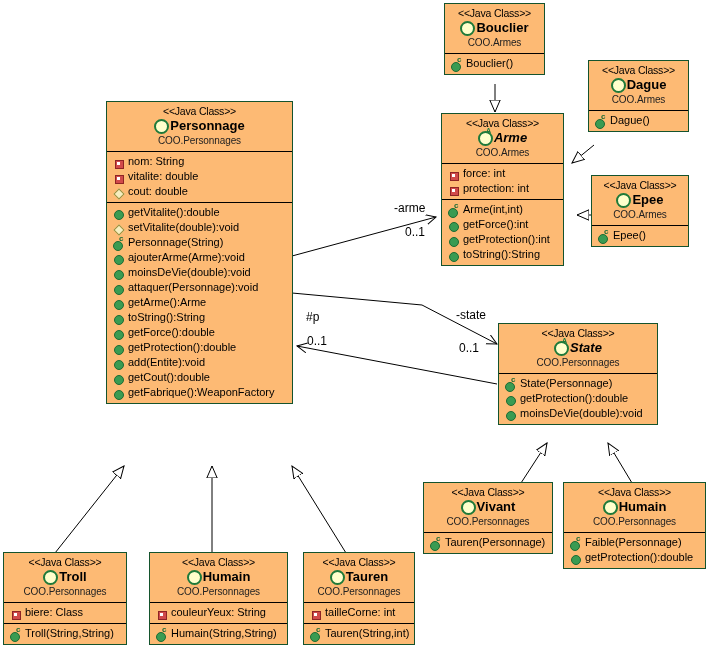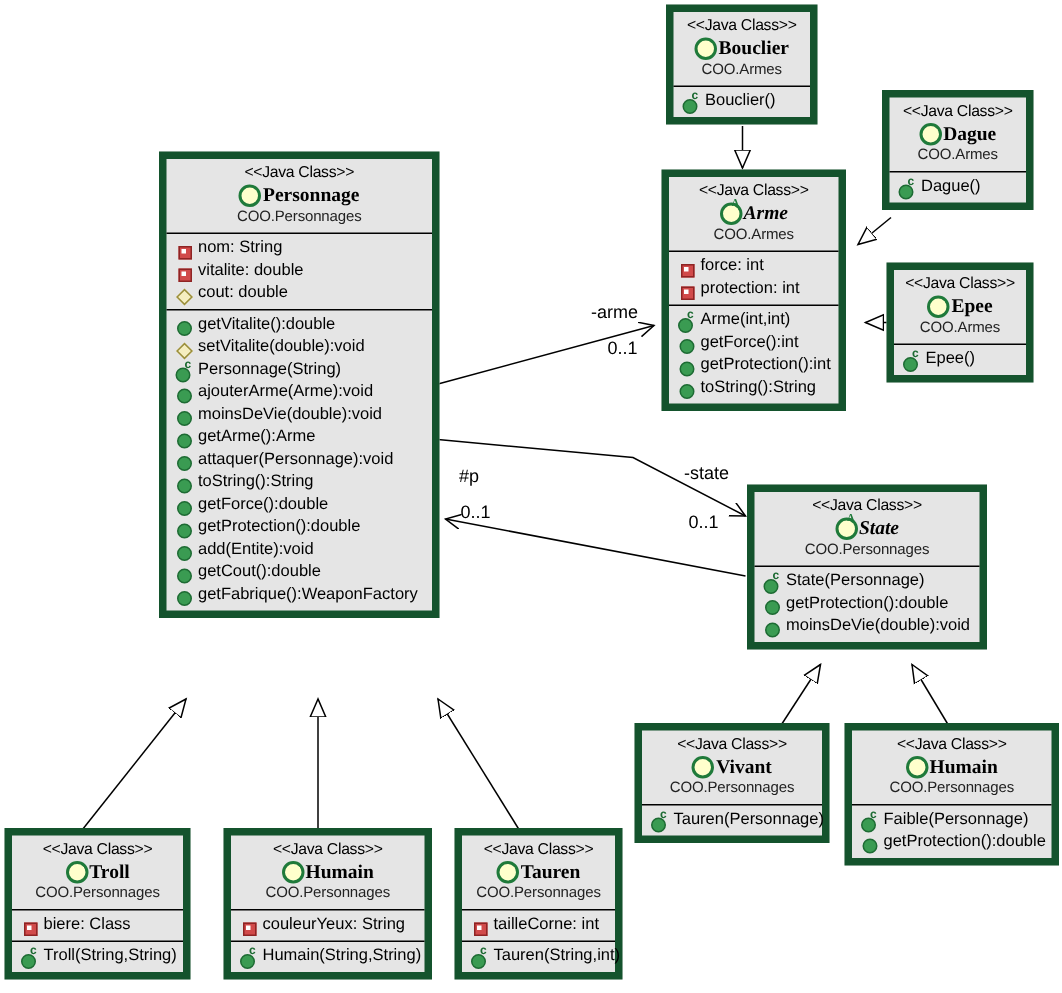--- a/index.html
+++ b/index.html
@@ -7,36 +7,35 @@
     width:708px;height:662px;position:relative;
     background:#ffffff;
     font-family:"Liberation Sans", sans-serif;
     overflow:hidden;
   }
   #diagram{position:absolute;left:0;top:0;width:708px;height:662px;}
   svg#edges{position:absolute;left:0;top:0;width:708px;height:662px;pointer-events:none;}
 
   .uml-class{
     position:absolute;
-    background:#e5e5e5;
-    border:5px solid #14532d;
+    background:#fdba74;
+    border:1px solid #14532d;
     box-sizing:border-box;
     font-size:11px;
     color:#000;
   }
   .uml-header{
     padding:3px 4px 4px 4px;
     text-align:center;
     line-height:1.15;
   }
   .stereotype{font-size:10.5px;color:#000;display:block;letter-spacing:-0.2px;}
   .cls-name{
     display:block;font-weight:bold;font-size:13px;margin:1px 0 1px 0;
     white-space:nowrap;
-    font-family:Liberation Serif, serif;
   }
   .cls-name.abstract{font-style:italic;}
   .pkg{display:block;font-size:10px;color:#222;letter-spacing:-0.1px;}
   .compartment{
     border-top:1px solid #000;
     padding:2px 3px 3px 3px;
   }
   .member{
     white-space:nowrap;
     font-size:11px;
@@ -172,25 +171,25 @@
       <div class="member">
           <span class="ico pub"></span>
           <span>ajouterArme(Arme):void</span>
         </div>
       <div class="member">
           <span class="ico pub"></span>
           <span>moinsDeVie(double):void</span>
         </div>
       <div class="member">
           <span class="ico pub"></span>
+          <span>attaquer(Personnage):void</span>
+        </div>
+      <div class="member">
+          <span class="ico pub"></span>
           <span>getArme():Arme</span>
-        </div>
-      <div class="member">
-          <span class="ico pub"></span>
-          <span>attaquer(Personnage):void</span>
         </div>
       <div class="member">
           <span class="ico pub"></span>
           <span>toString():String</span>
         </div>
       <div class="member">
           <span class="ico pub"></span>
           <span>getForce():double</span>
         </div>
       <div class="member">

